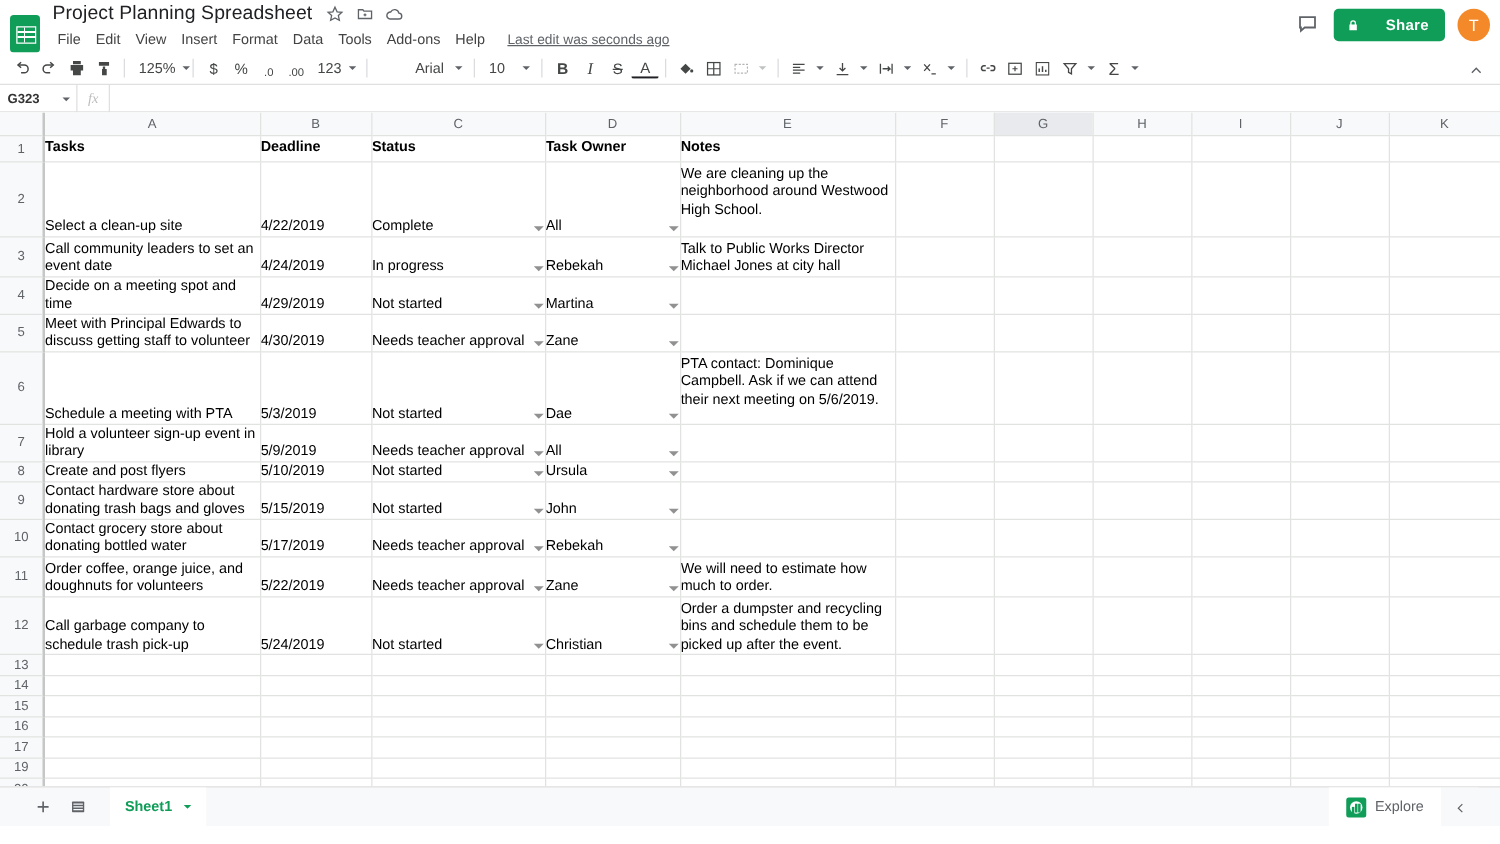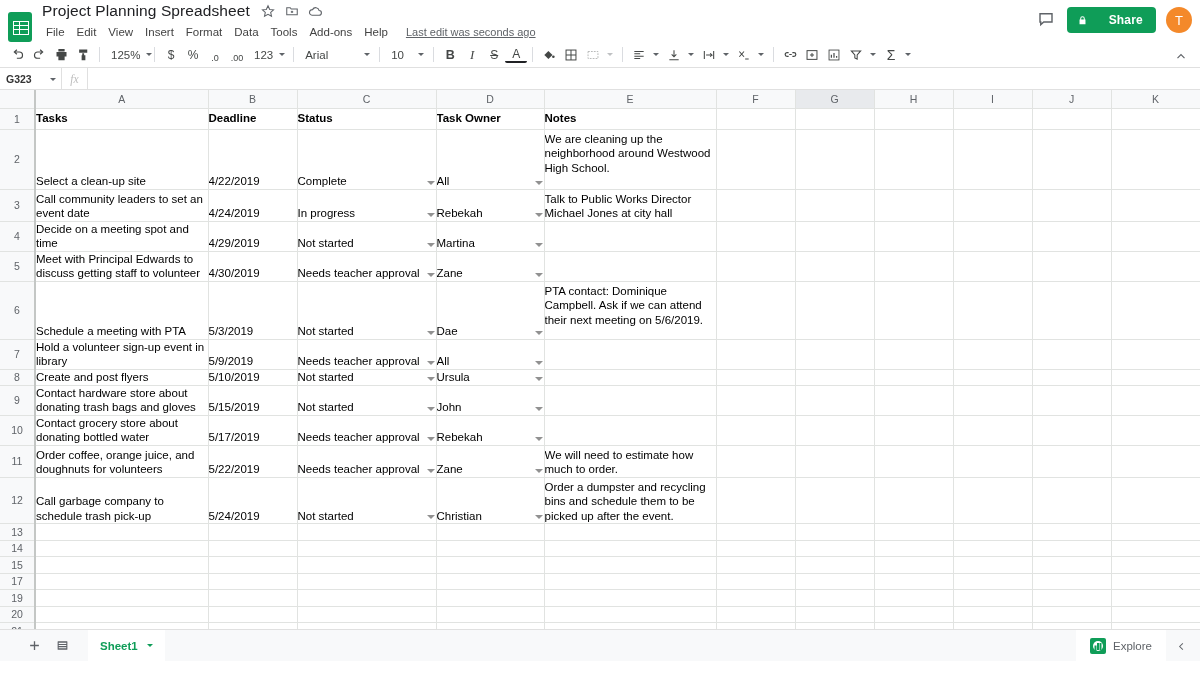--- a/index.html
+++ b/index.html
@@ -139,21 +139,21 @@
     border-left: 3px solid transparent;
     border-right: 3px solid transparent;
     border-top: 3.5px solid #5f6368;
     margin-left: 3px;
   }
   .tb-box {
     display: flex; align-items: center;
     height: 22px; padding: 0 3px;
   }
   #zoom-box { width: 44px; justify-content: flex-start; }
-  #font-box { width: 62px; justify-content: flex-start; }
+  #font-box { width: 62px; justify-content: flex-end; }
   #size-box { width: 30px; justify-content: flex-start; }
   #collapse-btn { position: absolute; right: 8px; top: 4px; color: #5f6368; }
 
   
   #formula-bar {
     height: 22px;
     display: flex;
     border-bottom: 1px solid #e0e0e0;
     background: #fff;
   }
@@ -280,21 +280,21 @@
     padding: 0 12px;
     margin-left: 10px;
     font-size: 11.5px;
     font-weight: bold;
     color: #0f9d58;
     gap: 6px;
   }
   #sheet-tab .caret { border-top-color: #0f9d58; }
   #bb-right {
     position: absolute;
-    right: 4px; top: 0;
+    right: 17px; top: 0;
     height: 32px;
     display: flex; align-items: center;
   }
   #explore-btn {
     background: #fff;
     height: 32px;
     display: flex; align-items: center;
     gap: 7px;
     padding: 0 14px;
     font-size: 11.5px;
@@ -831,20 +831,35 @@
           <td class="empty"></td>
           <td class="empty"></td>
           <td class="empty"></td>
           <td class="empty"></td>
           <td class="empty"></td>
           <td class="empty"></td>
           <td class="empty"></td>
           <td class="empty nolast"></td>
         </tr>
     <tr style="height:16.5px">
+          <td class="rowhead">16</td>
+          <td class="empty"></td>
+          <td class="empty"></td>
+          <td class="empty"></td>
+          <td class="empty"></td>
+          <td class="empty"></td>
+          <td class="empty"></td>
+          <td class="empty"></td>
+          <td class="empty"></td>
+          <td class="empty"></td>
+          <td class="empty"></td>
+          <td class="empty"></td>
+          <td class="empty nolast"></td>
+        </tr>
+    <tr style="height:16.5px">
           <td class="rowhead">17</td>
           <td class="empty"></td>
           <td class="empty"></td>
           <td class="empty"></td>
           <td class="empty"></td>
           <td class="empty"></td>
           <td class="empty"></td>
           <td class="empty"></td>
           <td class="empty"></td>
           <td class="empty"></td>

